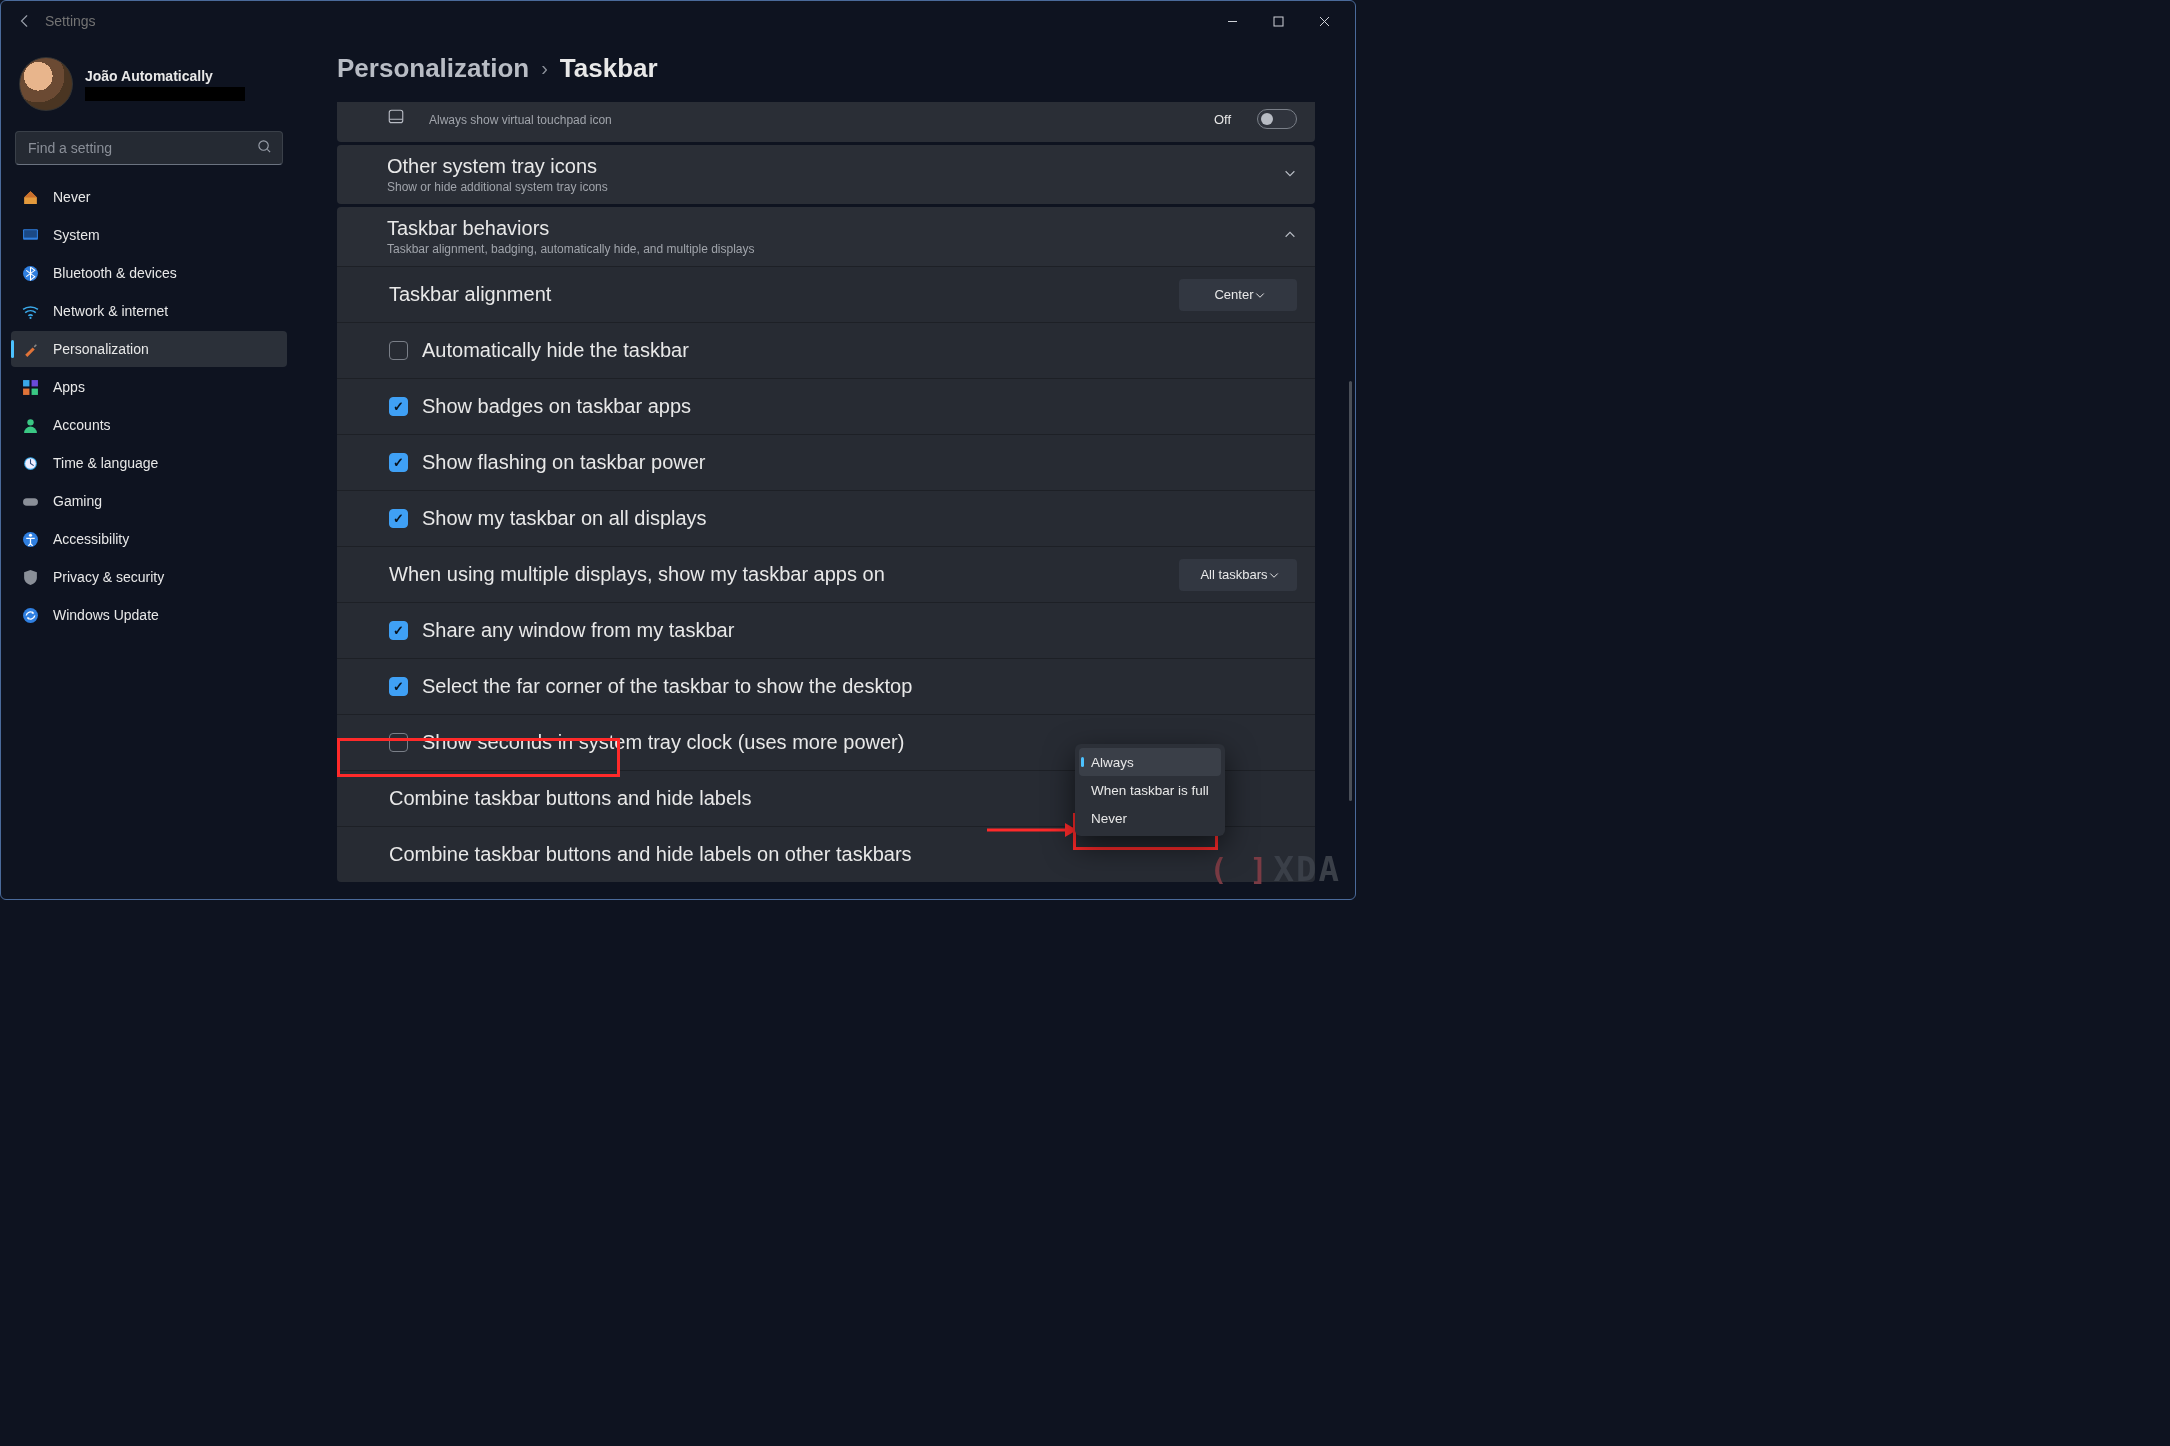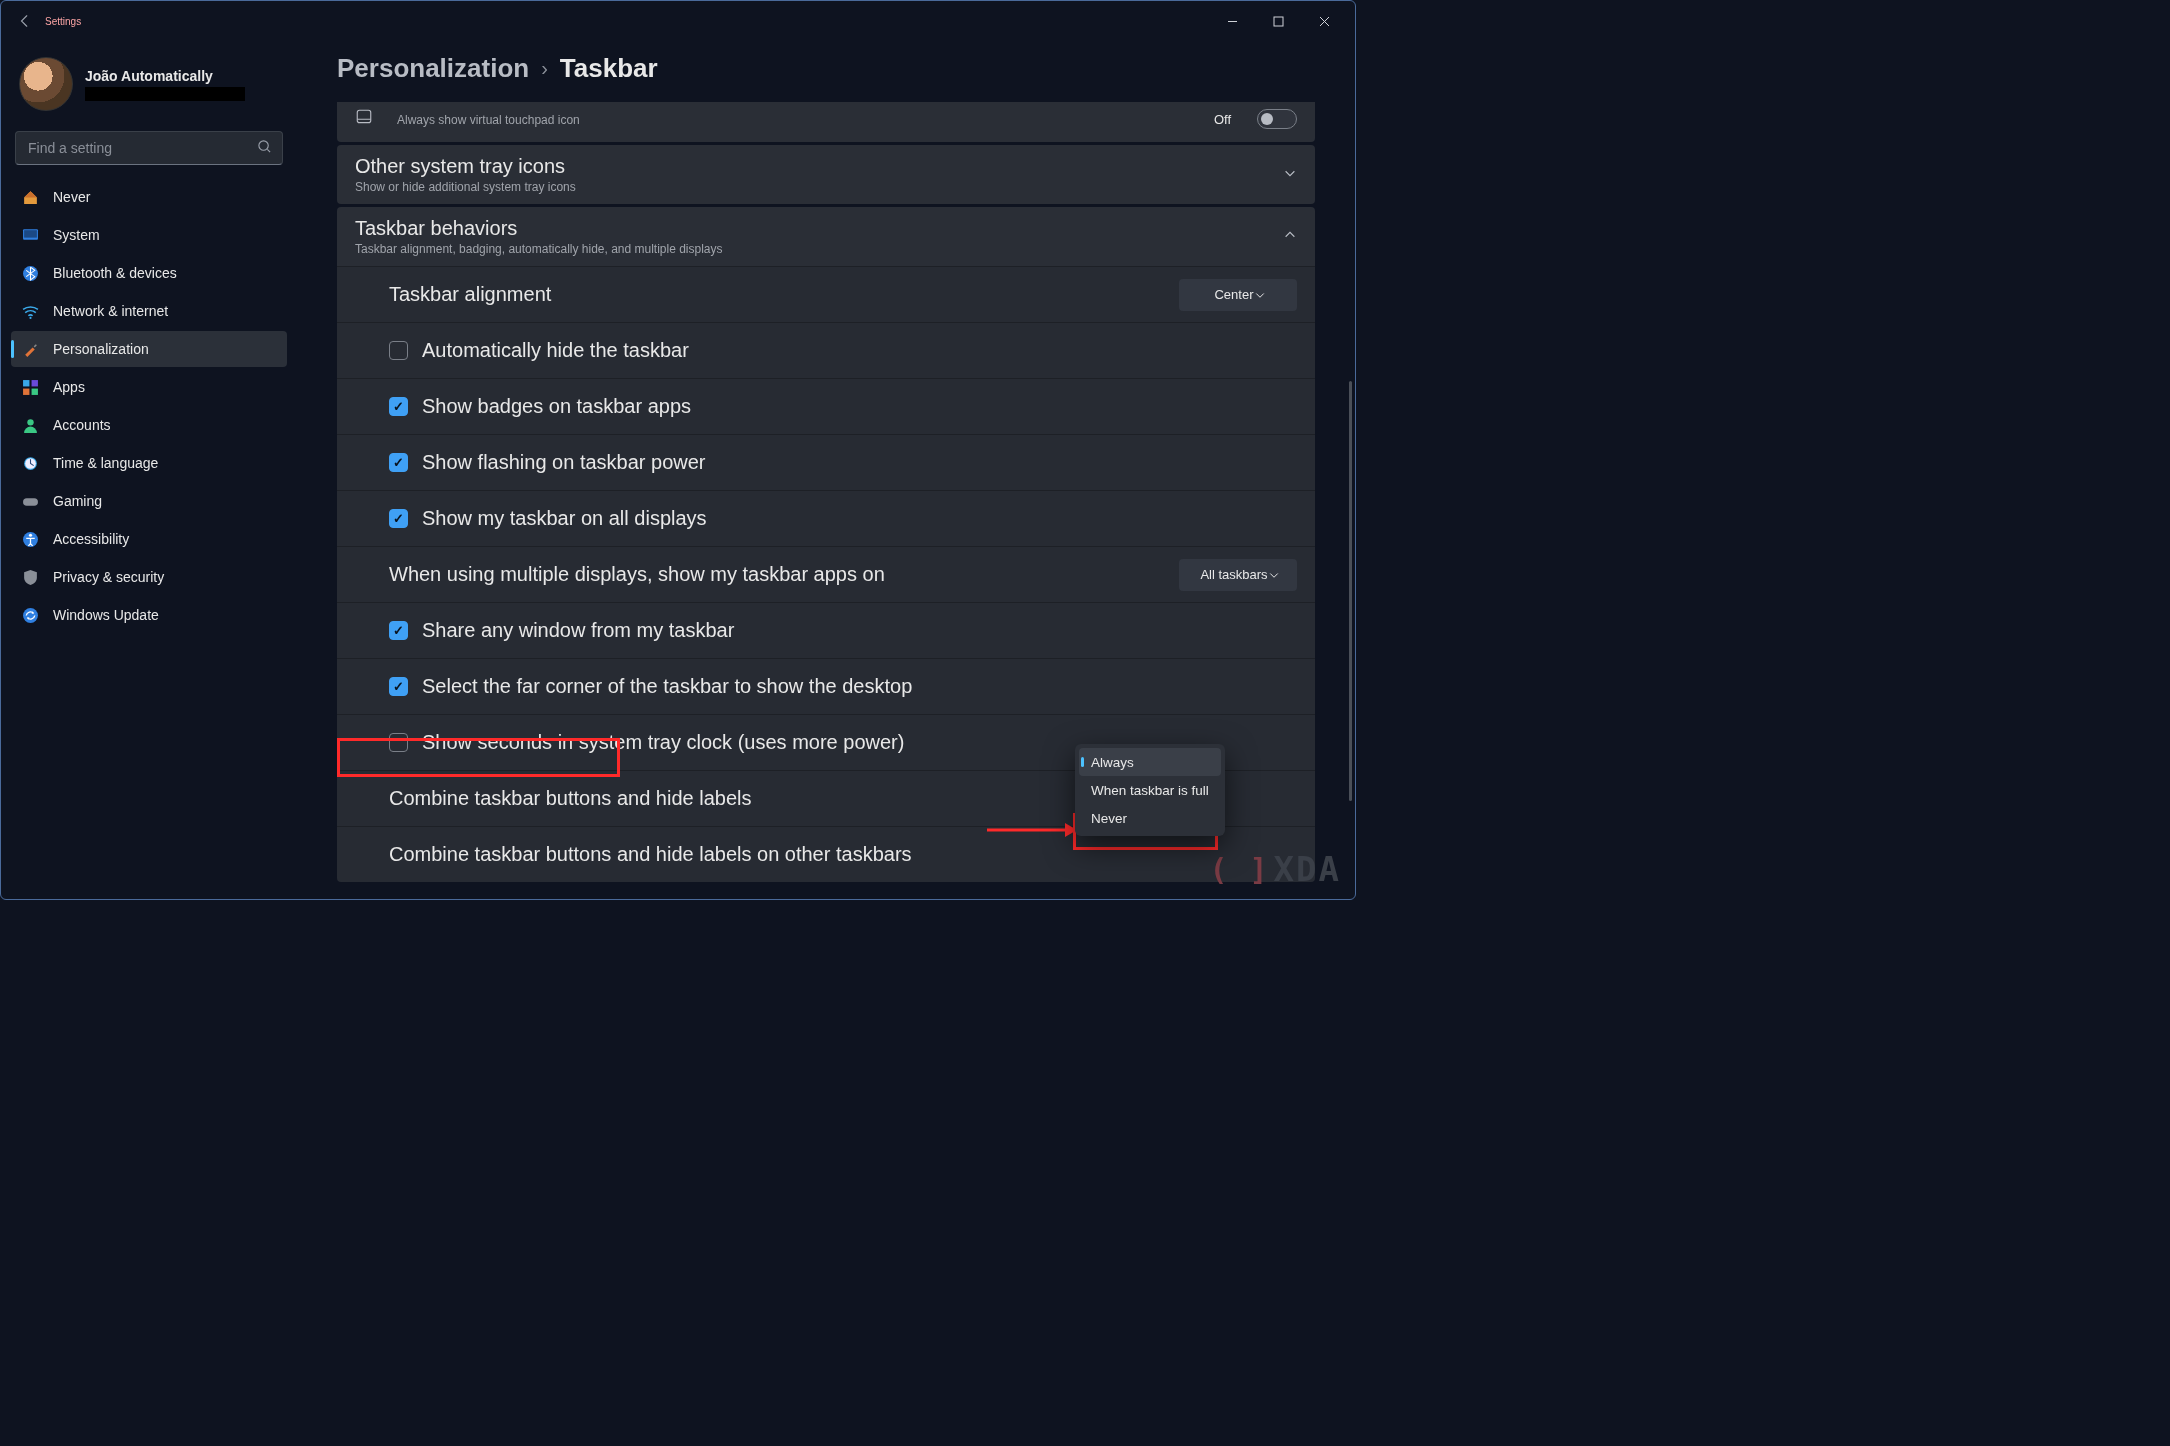--- a/index.html
+++ b/index.html
@@ -33,21 +33,21 @@
     display: flex;
     align-items: center;
     height: 40px;
     padding: 0 8px;
   }
   .back-btn {
     width: 32px; height: 32px;
     display:flex;align-items:center;justify-content:center;
     color:#9aa0ab;
   }
-  .app-title { font-size: 10px; color: #fca5a5; margin-left: 4px; }
+  .app-title { font-size: 14px; color: #737373; margin-left: 4px; }
   .win-controls { margin-left:auto; display:flex; }
   .win-btn { width:46px; height:30px; display:flex;align-items:center;justify-content:center; color:#cfd2d8;}
   
   .layout { display:flex; height: calc(100% - 40px); }
   .sidebar { width: 300px; padding: 12px 12px 12px 8px; flex-shrink:0;}
   .content { flex:1; padding: 4px 40px 10px 36px; position:relative; overflow:hidden;}
   
   .user { display:flex; align-items:center; gap:12px; padding: 4px 8px 14px 10px;}
   .avatar {
     width:54px;height:54px;border-radius:50%;
@@ -83,20 +83,21 @@
   
   .breadcrumb{display:flex;align-items:center;gap:12px;margin:8px 0 18px 0;}
   .bc-seg{font-size:26px;font-weight:600;}
   .bc-parent{color:#b8bcc4;}
   .bc-sep{color:#8a8f98;font-size:20px;}
   
   .card {
     background: var(--bg-panel);
     border-radius:4px;
     margin-bottom:3px;
+    padding-left:32px;
   }
   .card.partial-top { border-top-left-radius:0; border-top-right-radius:0;}
   .row {
     display:flex;align-items:center;
     min-height:56px;padding:10px 18px;
   }
   .row.sub { padding-left:52px; }
   .row + .row { border-top:1px solid rgba(255,255,255,0.04);}
   .row-icon{width:22px;margin-right:20px;color:#b8bcc4;}
   .row-text{flex:1;}

